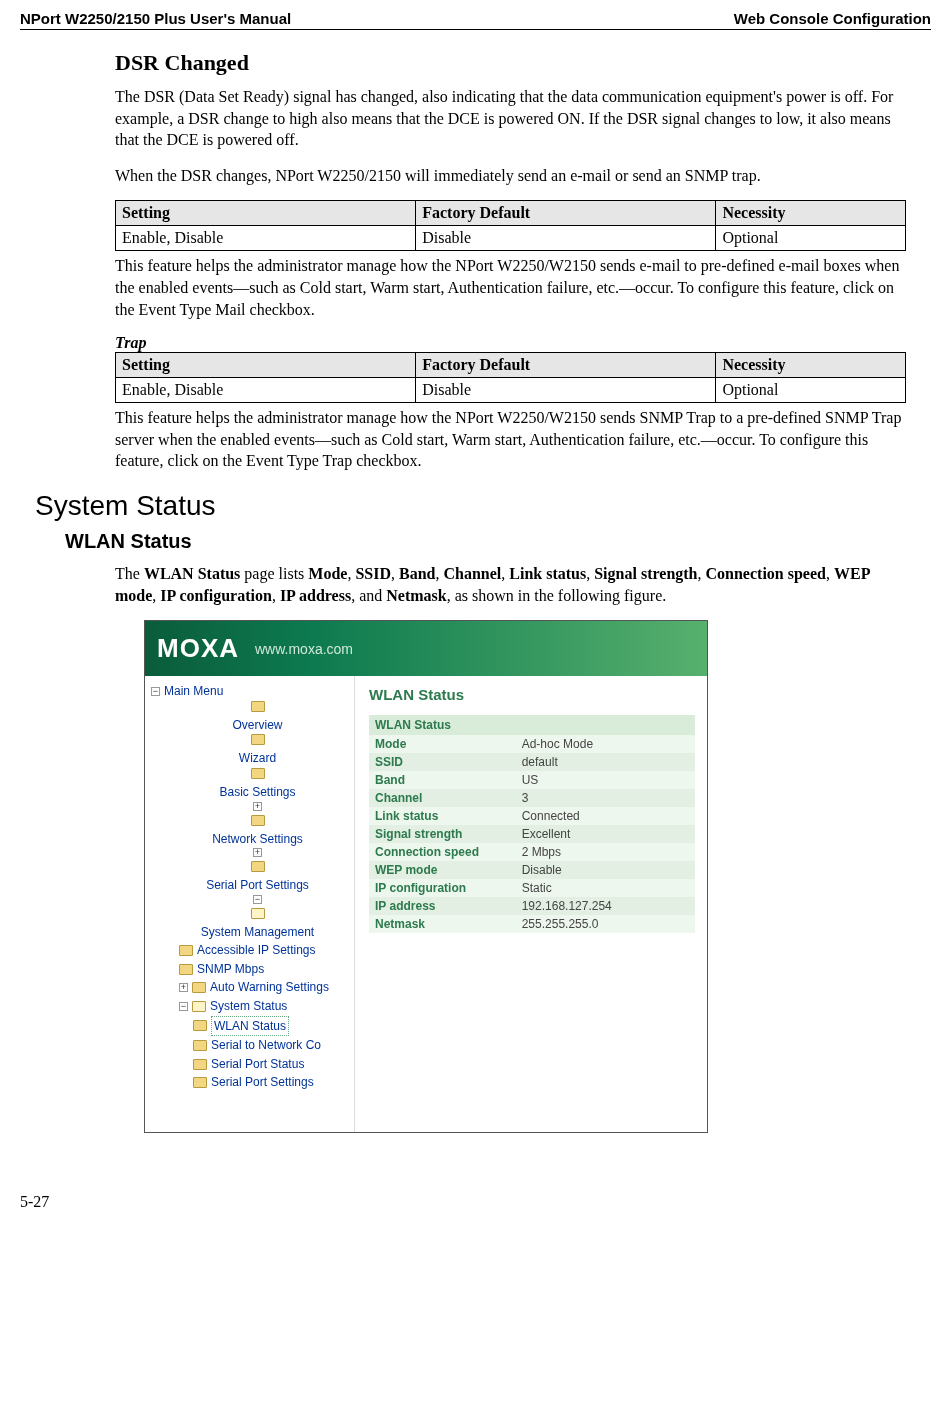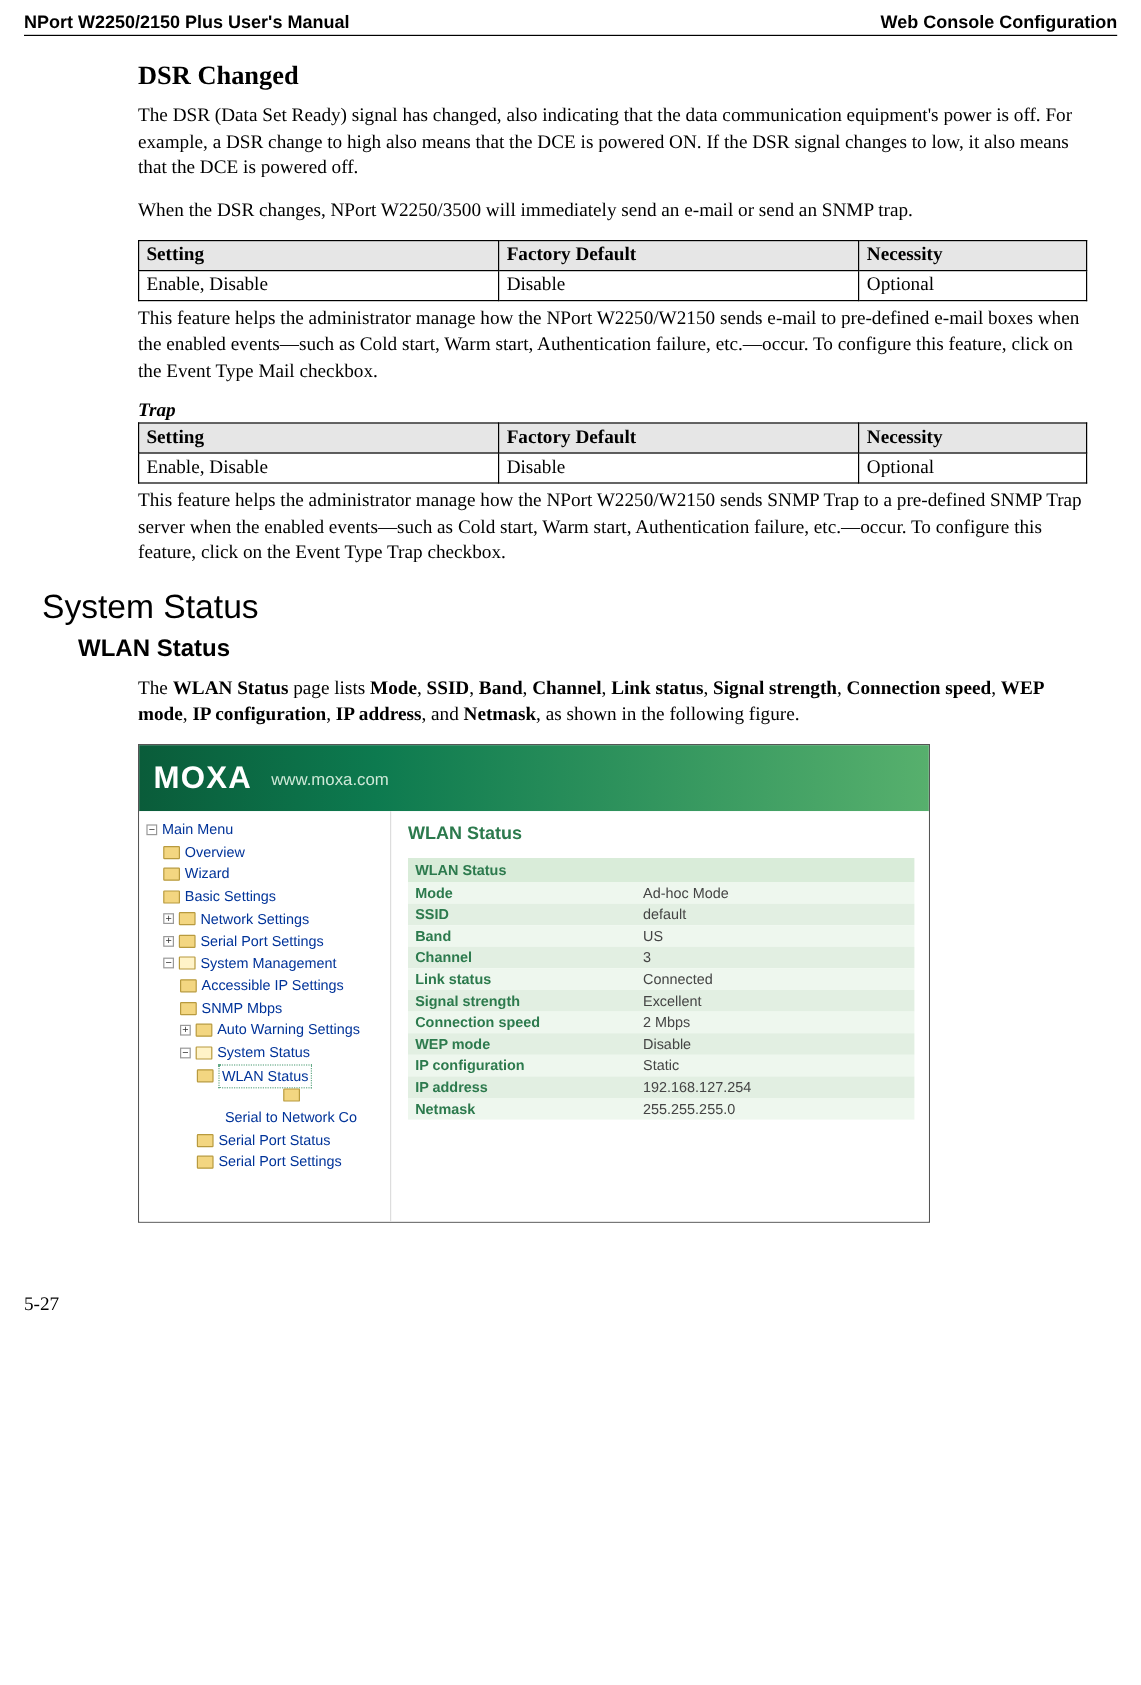--- a/index.html
+++ b/index.html
@@ -69,25 +69,26 @@
     font-family: Arial, Helvetica, sans-serif;
     font-size: 20px;
     font-weight: bold;
     margin: 0 0 10px -50px;
   }
   .bold { font-weight: bold; }
 
   
   .shot {
     border: 1px solid #555;
-    width: 660px;
+    width: 564px;
     font-family: Tahoma, Verdana, sans-serif;
     font-size: 12px;
     color: #333;
     margin-top: 6px;
+    margin-left: 29px;
   }
   .shot-banner {
     height: 55px;
     background: linear-gradient(90deg, #0a5c3a 0%, #0d7a4f 30%, #57b06d 100%);
     display: flex;
     align-items: center;
     padding-left: 12px;
     gap: 10px;
   }
   .logo-text {
@@ -110,21 +111,21 @@
     width: 210px;
     padding: 6px 4px 40px 6px;
     font-size: 12px;
     color: #003399;
     line-height: 1.55;
     border-right: 1px solid #ddd;
     white-space: nowrap;
     overflow: hidden;
   }
   .tree .node { display: flex; align-items: center; gap: 4px; }
-  .tree .indent1 { padding-left: 14px; }
+  .tree .indent1 { padding-left: 14px; flex-direction: column; }
   .tree .indent2 { padding-left: 28px; }
   .folder-icon {
     width: 14px; height: 11px;
     background: #f3d681;
     border: 1px solid #b89a3e;
     border-radius: 1px;
     display: inline-block;
   }
   .open-folder {
     background: #fff3c8;
@@ -180,21 +181,21 @@
 
 <div class="header-row">
   <span>NPort W2250/2150 Plus User's Manual</span>
   <span>Web Console Configuration</span>
 </div>
 
 <div class="content">
 
   <h3 class="sub">DSR Changed</h3>
   <p class="body">The DSR (Data Set Ready) signal has changed, also indicating that the data communication equipment's power is off. For example, a DSR change to high also means that the DCE is powered ON. If the DSR signal changes to low, it also means that the DCE is powered off.</p>
-  <p class="body">When the DSR changes, NPort W2250/3500 will immediately send an e-mail or send an SNMP trap.</p>
+  <p class="body">When the DSR changes, NPort W2250/2150 will immediately send an e-mail or send an SNMP trap.</p>
 
   <table class="spec">
     <tbody>
         <tr>
       <th class="col-setting">Setting</th>
       <th class="col-default">Factory Default</th>
       <th class="col-necessity">Necessity</th>
     </tr>
     <tr>
       <td>Enable, Disable</td>
@@ -288,21 +289,21 @@
         <div class="node indent2">
             <span class="expander">−</span>
             <span class="folder-icon open-folder"></span>
             <a>System Status</a>
           </div>
 
         <div class="node indent2" style="padding-left:42px;">
             <span class="folder-icon"></span>
             <a class="selected">WLAN Status</a>
           </div>
-        <div class="node indent2" style="padding-left:42px;flex-direction:column;">
+        <div class="node indent2" style="padding-left:42px;">
             <span class="folder-icon"></span>
             <a>Serial to Network Co</a>
           </div>
         <div class="node indent2" style="padding-left:42px;">
             <span class="folder-icon"></span>
             <a>Serial Port Status</a>
           </div>
         <div class="node indent2" style="padding-left:42px;">
             <span class="folder-icon"></span>
             <a>Serial Port Settings</a>

